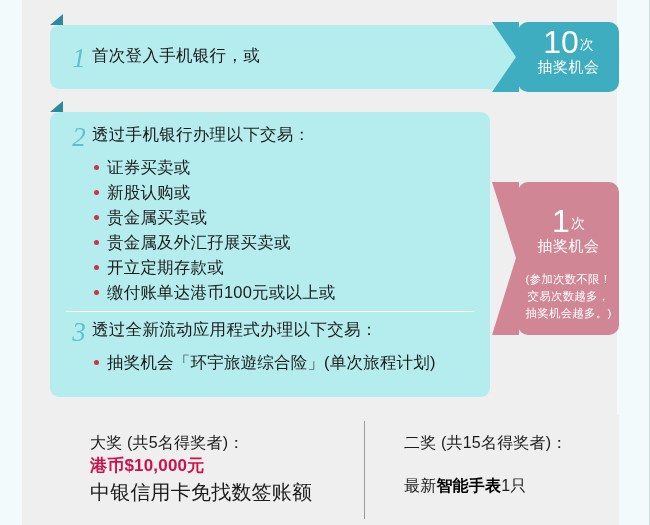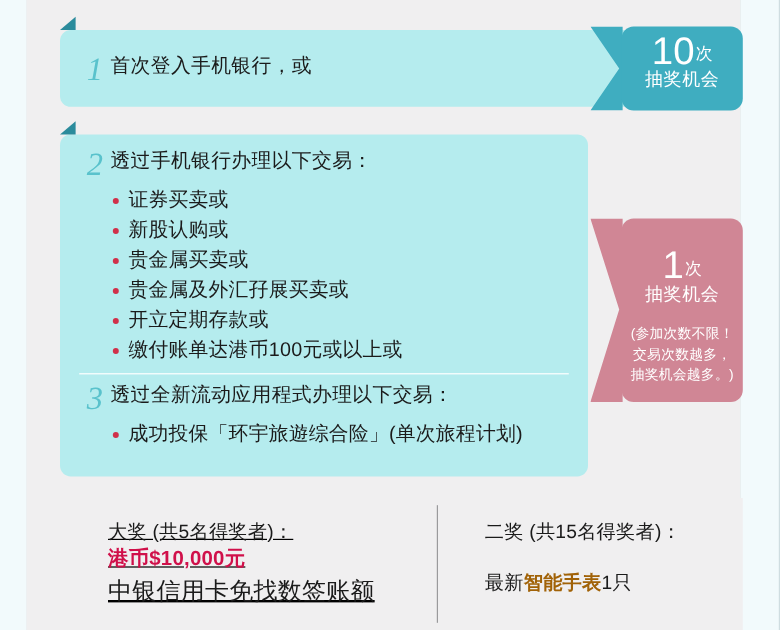--- a/index.html
+++ b/index.html
@@ -83,27 +83,27 @@
     display:inline-block;vertical-align:-2px;
   }
   .unit{font-size:14px;display:inline-block;vertical-align:2px;margin-left:1px;}
   .chance{font-size:15px;line-height:1.15;margin-top:1px;letter-spacing:.5px;}
   .note{font-size:11.5px;line-height:1.5;margin-top:16px;letter-spacing:.2px;}
 
   
   #prizes{position:absolute;left:28px;top:415px;width:569px;height:110px;background:#f0eff0;}
   .vrule{position:absolute;left:314px;top:6px;width:1px;height:98px;background:#9a9a9c;}
   .prize{position:absolute;top:18px;}
-  #prizeA{left:40px;width:260px;text-decoration:underline;}
+  #prizeA{left:40px;width:260px;}
   #prizeB{left:354px;width:230px;}
   .prize .label{font-size:16px;color:#1b1b1b;font-weight:500;letter-spacing:.2px;}
   .prize .amount{font-size:17px;color:#d0104a;font-weight:bold;letter-spacing:.2px;}
   .prize .desc{font-size:20px;color:#1b1b1b;font-weight:500;margin-top:2px;letter-spacing:.2px;}
   .prize .line2{font-size:16px;color:#1b1b1b;font-weight:500;margin-top:22px;letter-spacing:.2px;}
-  .hl{color:#a16207;font-weight:bold;}
+  .hl{color:#000000;font-weight:bold;}
 </style>
 </head>
 <body>
 
 <div id="stage">
 
   <div class="gutter left"></div>
   <div class="gutter right">
     <div class="gutter-inner-line"></div>
   </div>
@@ -136,21 +136,21 @@
       </ul>
 
       <div class="divider"></div>
 
       <div id="sec3">
         <div class="row">
           <div class="num">3</div>
           <div class="step-title">透过全新流动应用程式办理以下交易：</div>
         </div>
         <ul class="bullets">
-          <li>成功投保「环宇旅遊综合险」(单次旅程计划)</li>
+          <li>抽奖机会「环宇旅遊综合险」(单次旅程计划)</li>
         </ul>
       </div>
     </div>
 
     <div class="badge" id="badge10">
       <svg class="notch" viewBox="0 0 27 70" preserveAspectRatio="none">
         <path d="M0 0 L27 0 L27 70 L0 70 L24 35 Z" fill="#3fadc0"></path>
       </svg>
       <div class="body"></div>
       <div class="inner">

